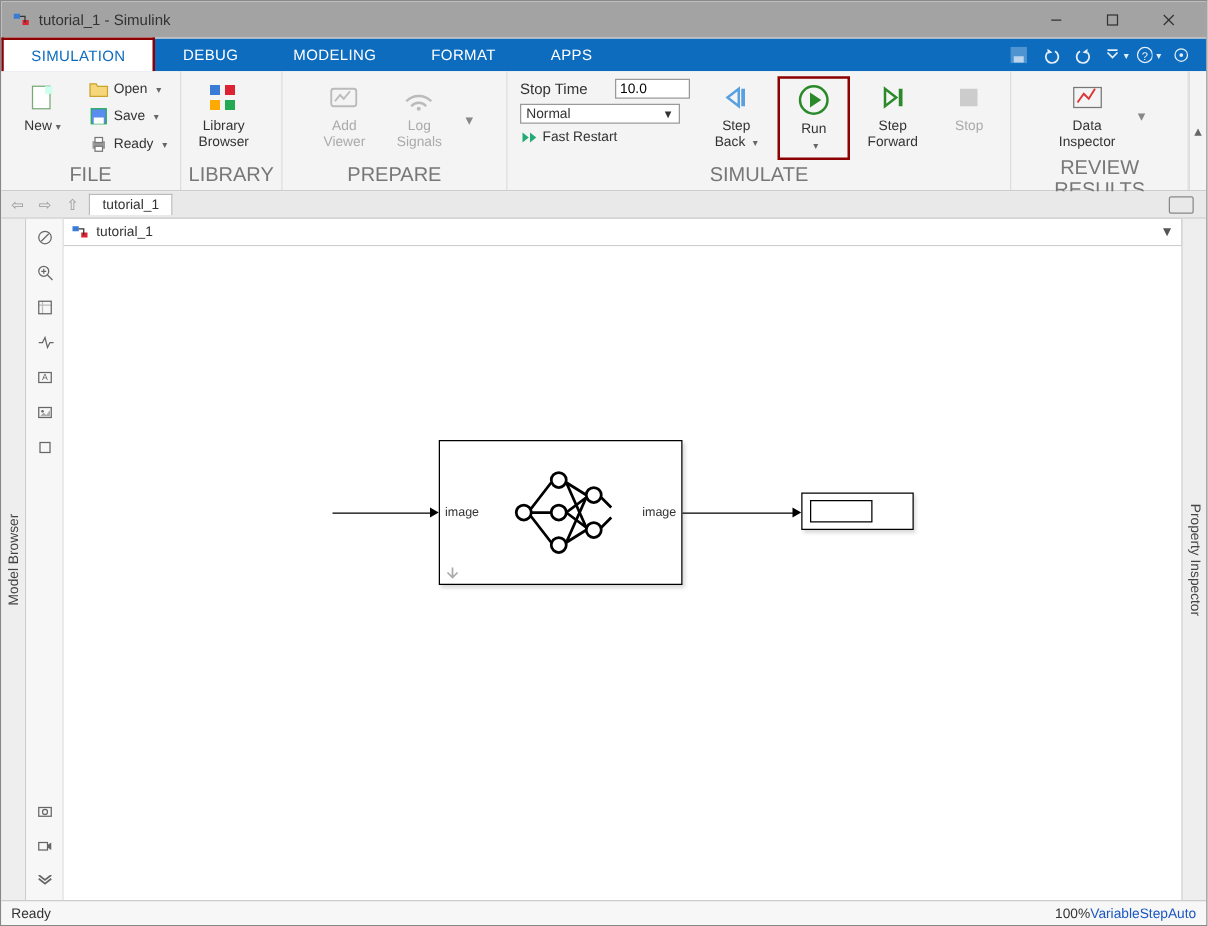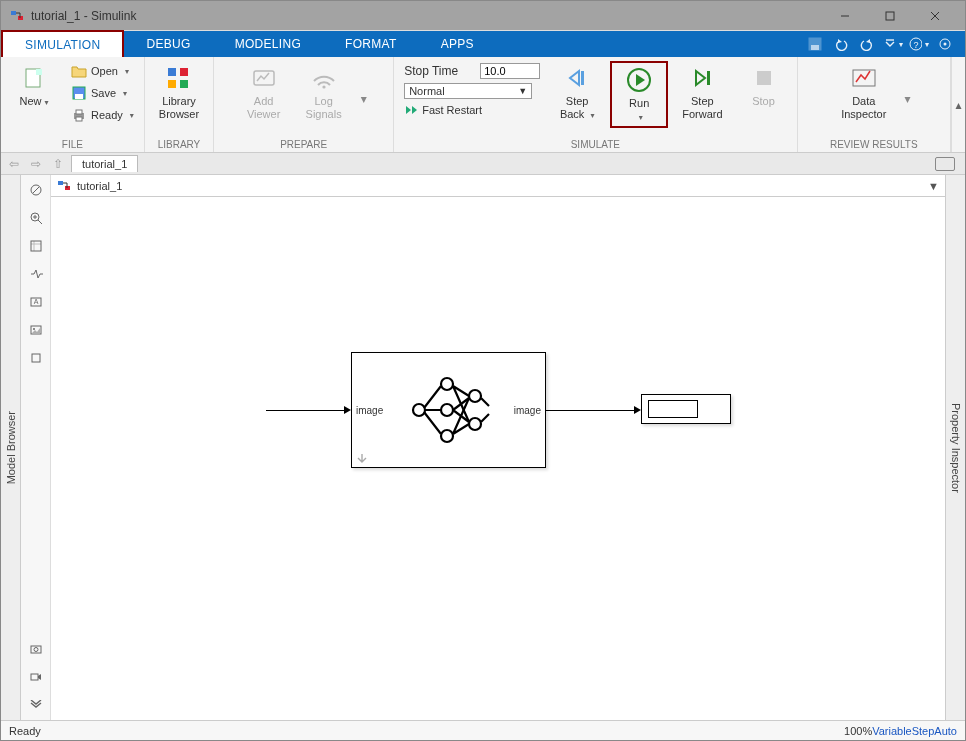--- a/index.html
+++ b/index.html
@@ -17,21 +17,21 @@
 .tabstrip .tab { padding: 0 22px; display: flex; align-items: center; cursor: pointer; letter-spacing: 0.3px; }
 .tabstrip .tab.active { background: #fff; color: #0d6cbe; border: 2px solid #8b0000; border-bottom: none; margin-top: -1px; }
 .tabstrip .spacer { flex: 1; }
 .tabstrip .qat { display: flex; align-items: center; gap: 6px; padding: 0 10px; }
 .tabstrip .qat .qbtn { width: 20px; height: 20px; display:flex; align-items:center; justify-content:center; cursor:pointer; opacity:.9; }
 
 
 .ribbon { height: 96px; background: #f4f4f4; border-bottom: 1px solid #ccc; display: flex; align-items:stretch; }
 .group { border-right: 1px solid #ddd; display:flex; flex-direction:column; padding: 4px 6px 2px; }
 .group .body { flex:1; display:flex; align-items:flex-start; gap:6px; }
-.group .label { text-align:center; color:#777; font-size:10px; padding-top:2px; }
+.group .label { text-align:center; color:#777; font-size:16px; padding-top:2px; }
 .bigbtn { display:flex; flex-direction:column; align-items:center; justify-content:center; padding:4px 8px; gap:4px; cursor:pointer; min-width:54px; }
 .bigbtn .ico { width:26px; height:26px; display:flex; align-items:center; justify-content:center; }
 .bigbtn .lab { font-size:11px; text-align:center; line-height:1.15; color:#333; }
 .bigbtn.dis .lab { color:#aaa; }
 .smallstack { display:flex; flex-direction:column; gap:2px; }
 .smallbtn { display:flex; align-items:center; gap:4px; padding:2px 4px; cursor:pointer; font-size:11px; }
 .smallbtn .ico { width:16px; height:16px; display:flex; align-items:center; justify-content:center; }
 .caret { font-size:8px; color:#666; margin-left:3px; }
 .stoptime-row { display:flex; align-items:center; gap:22px; margin-bottom:4px; }
 .stoptime-row input { width:60px; font-size:11px; border:1px solid #999; padding:1px 3px; background:#fff; }

